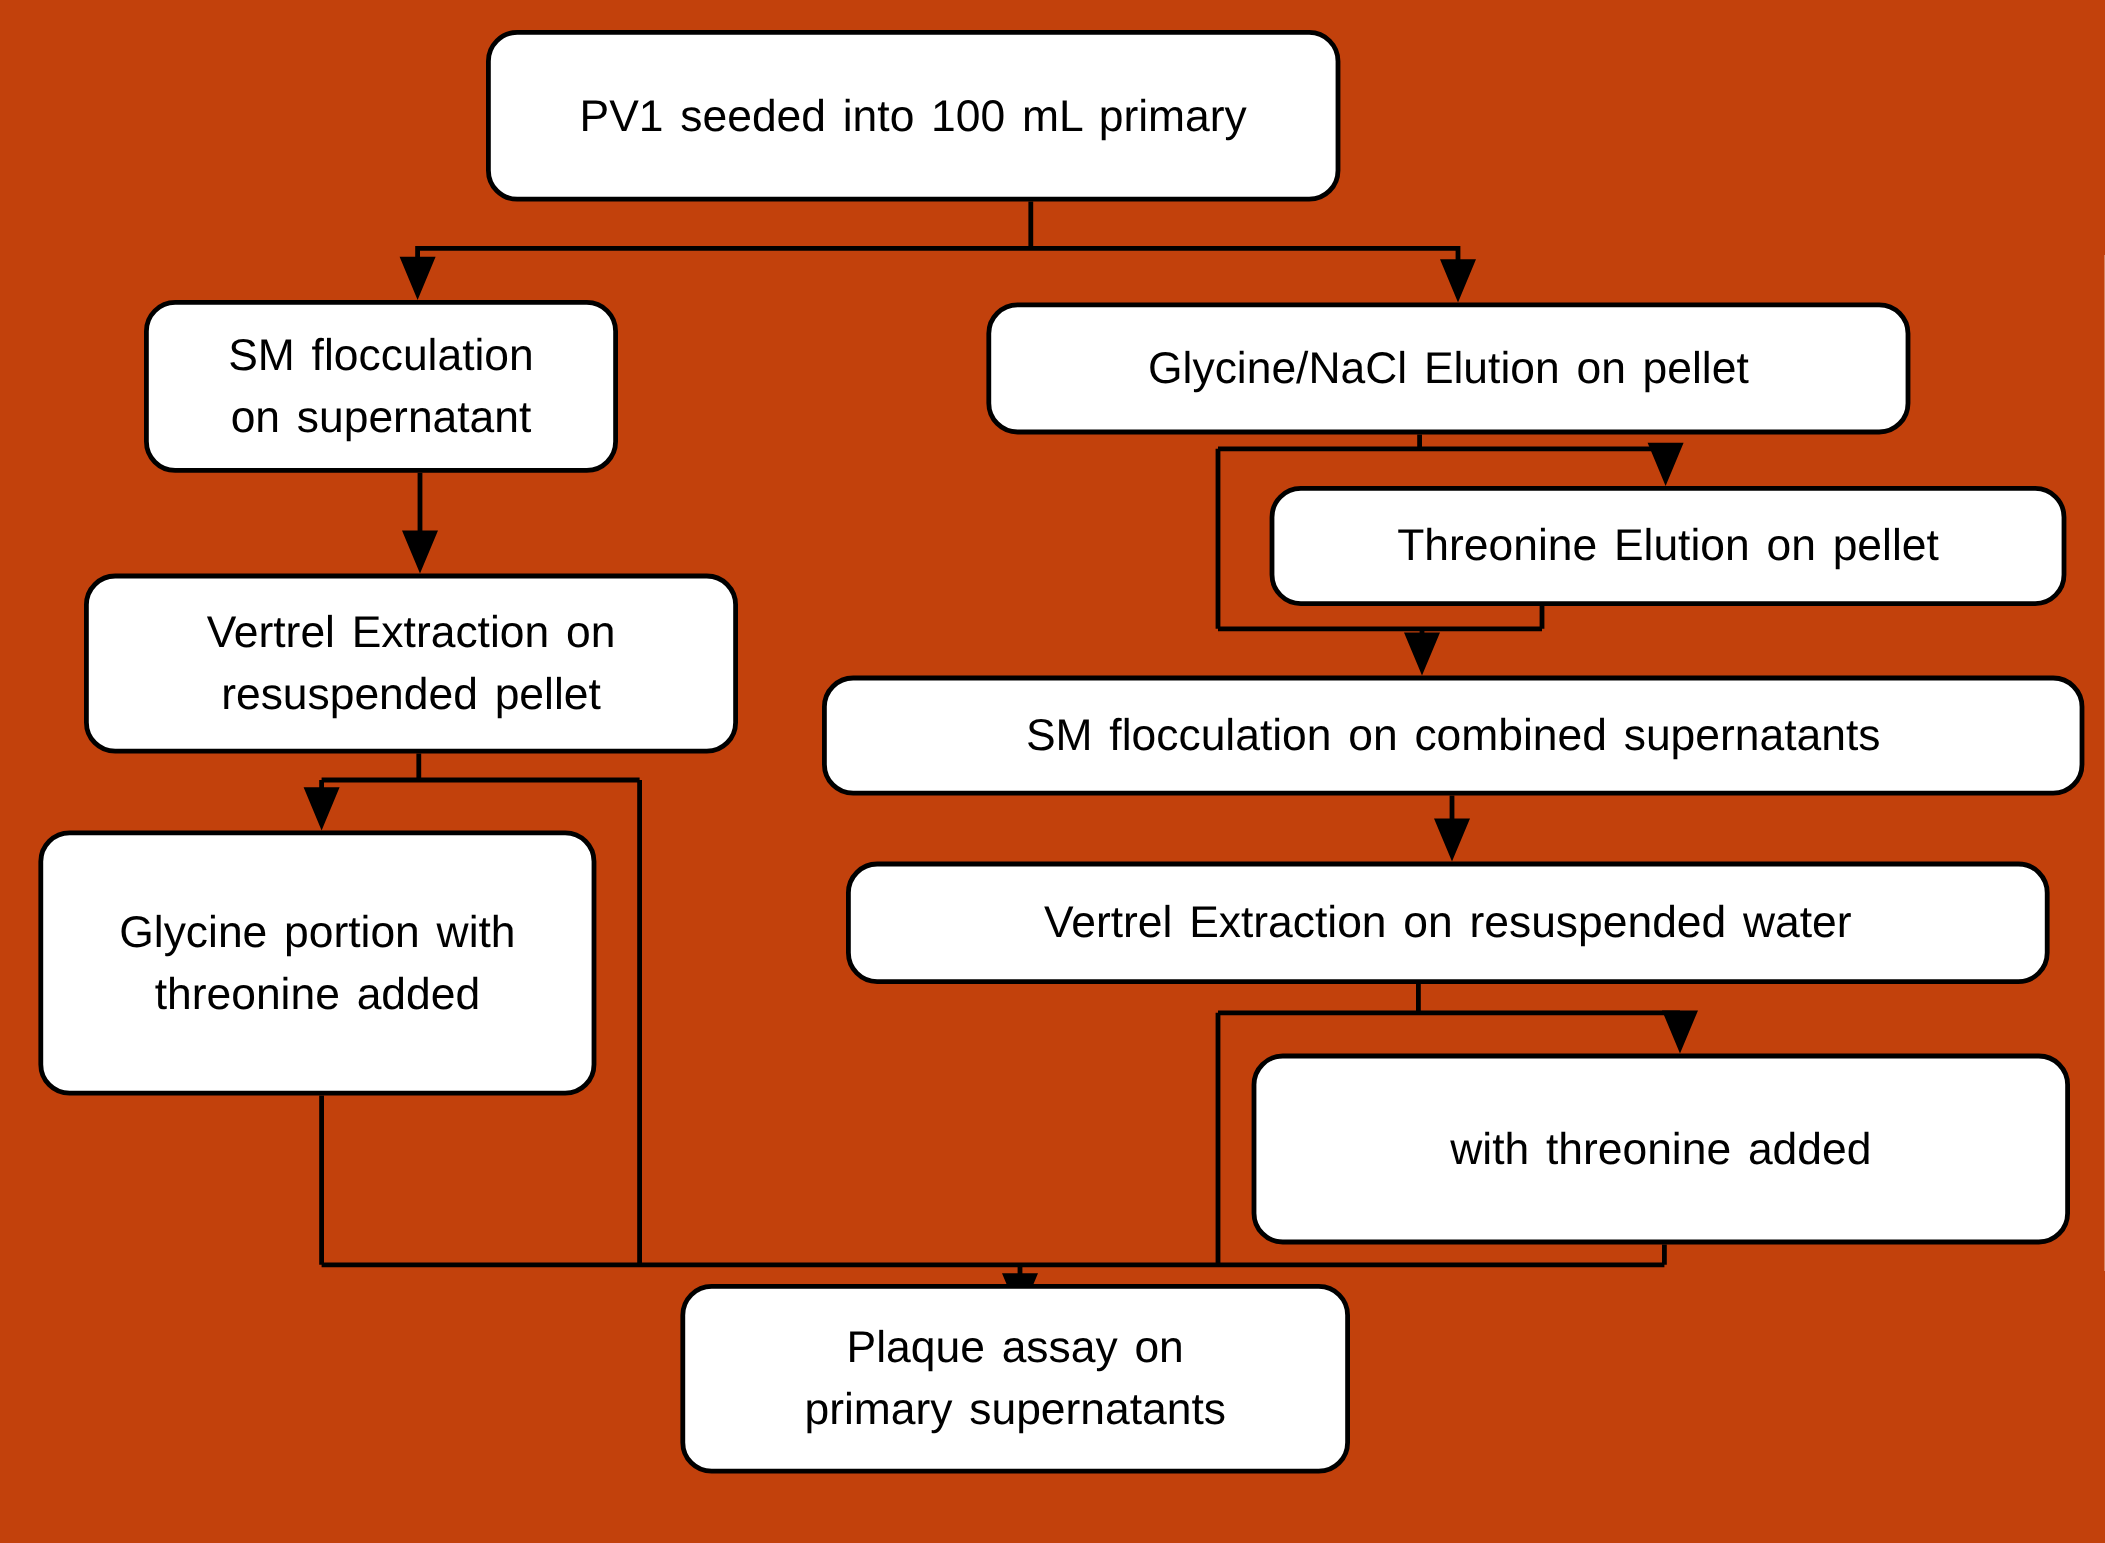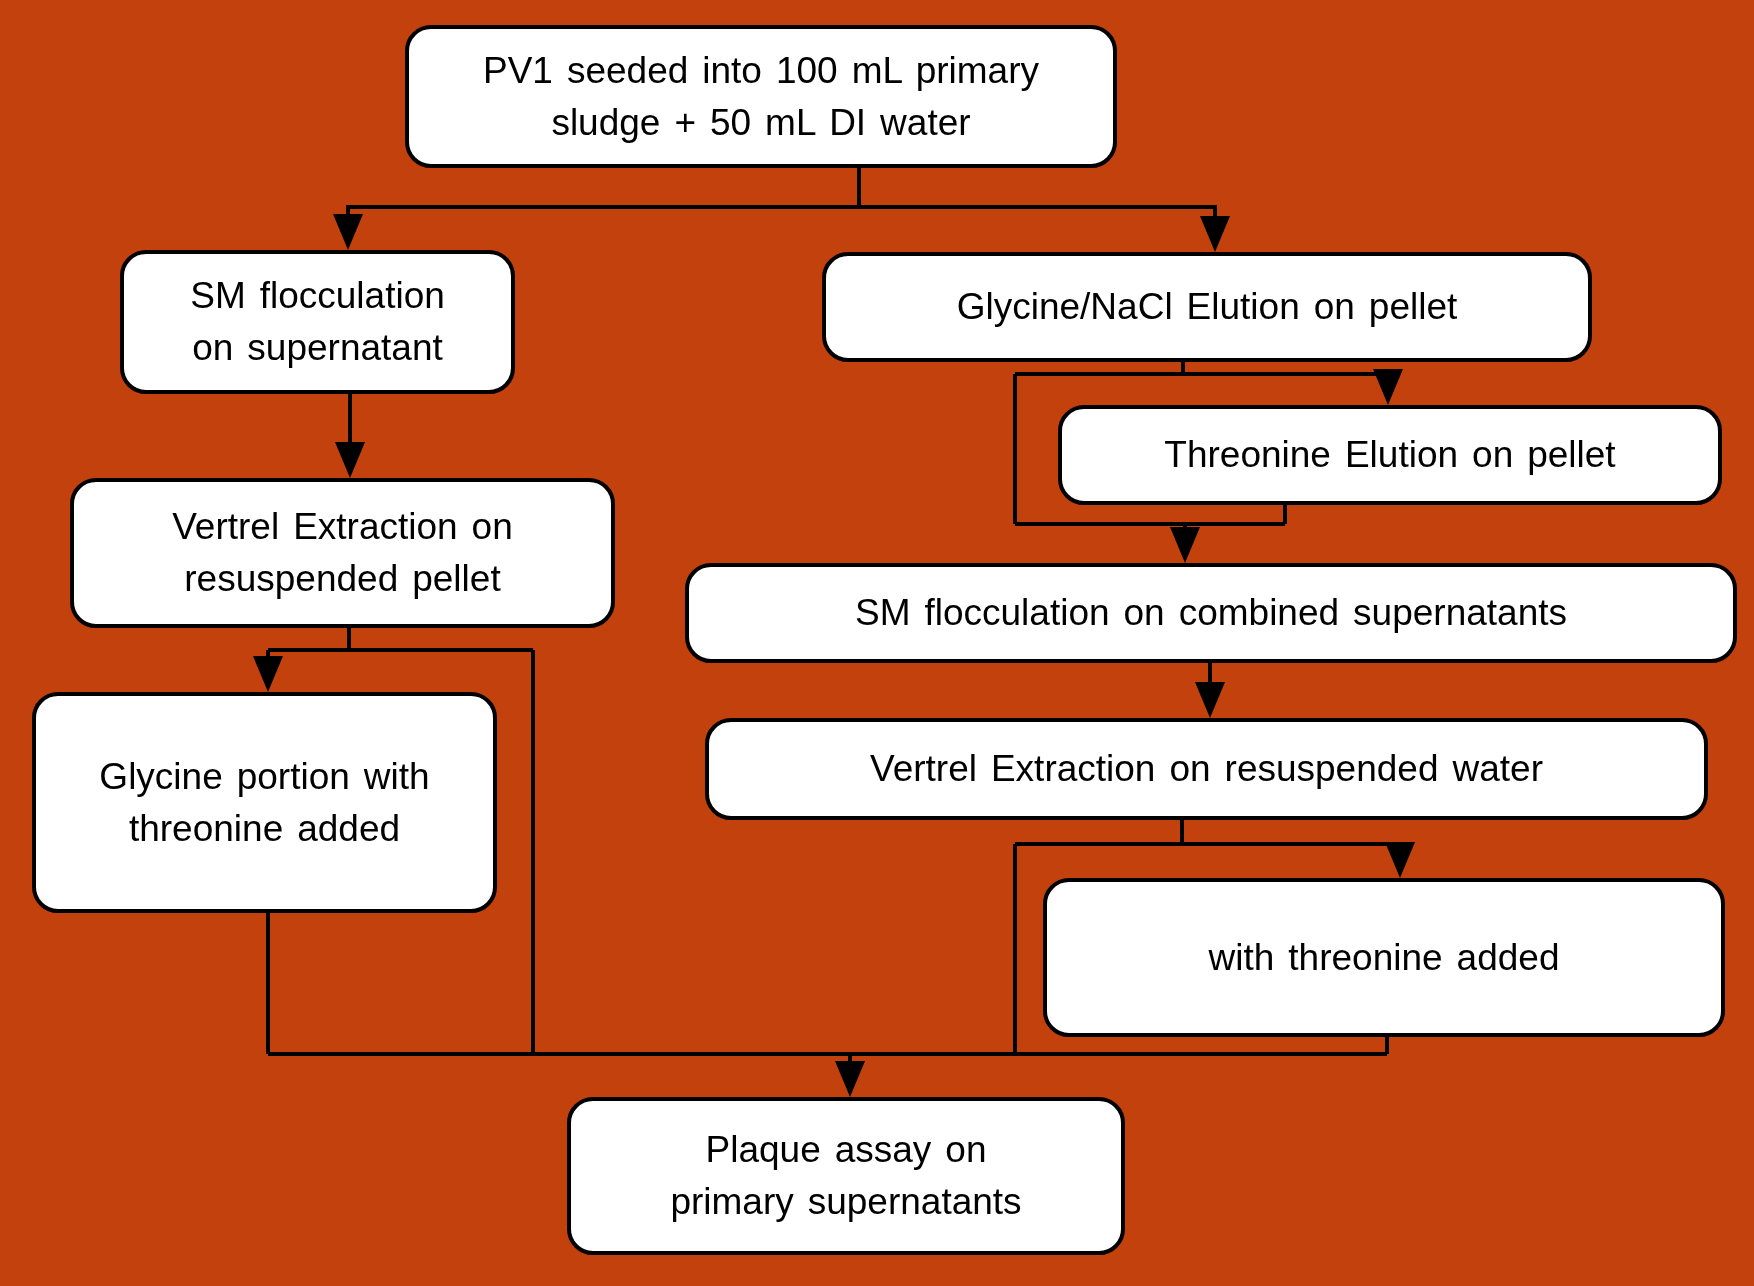--- a/index.html
+++ b/index.html
@@ -38,21 +38,20 @@
              M1015,374V524 M1015,524H1285 M1285,505V524 M1185,524V533
              M1210,663V688 M1182,820V844 M1015,844H1400 M1400,844V848
              M1015,844V1054"></path>
     <path fill="#000000" stroke="none" d="M348,250l-15,-36h30z M1215,252l-15,-36h30z M350,478l-15,-36h30z
              M268,692l-15,-36h30z M850,1097l-15,-36h30z M1388,405l-15,-36h30z
              M1185,563l-15,-36h30z M1210,718l-15,-36h30z M1400,878l-15,-36h30z"></path>
   </svg>
 
   <div class="box" style="left:405px;top:25px;width:712px;height:143px">
       <div class="line"><span>PV1 seeded into 100 mL primary</span></div>
-      <div class="line"><span>sludge + 50 mL DI water</span></div>
     </div>
 
   <div class="box" style="left:120px;top:250px;width:395px;height:144px">
       <div class="line"><span class="bold">SM flocculation</span></div>
       <div class="line"><span>on supernatant</span></div>
     </div>
 
   <div class="box" style="left:70px;top:478px;width:545px;height:150px">
       <div class="line"><span>Vertrel </span><span class="bold">Extraction</span><span> on</span></div>
       <div class="line"><span>resuspended pellet</span></div>
@@ -76,18 +75,18 @@
     </div>
 
   <div class="box" style="left:705px;top:718px;width:1003px;height:102px">
       <div class="line"><span>Vertrel </span><span class="bold">Extraction</span><span> on resuspended water</span></div>
     </div>
 
   <div class="box" style="left:1043px;top:878px;width:682px;height:159px">
       <div class="line"><span>with threonine added</span></div>
     </div>
 
-  <div class="box" style="left:567px;top:1097px;width:558px;height:158px">
+  <div class="box" style="left:567px;top:1070px;width:558px;height:158px">
       <div class="line"><span>Plaque assay on</span></div>
       <div class="line"><span>primary supernatants</span></div>
     </div>
 
 </div>
 
 </body></html>

